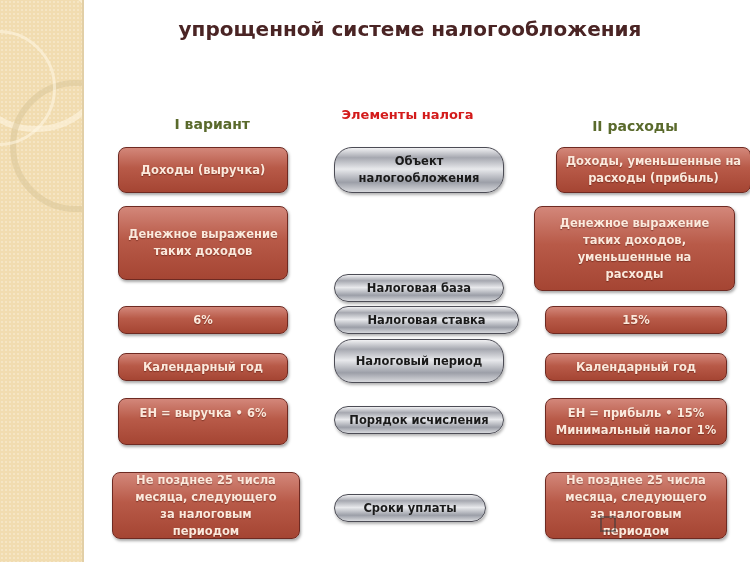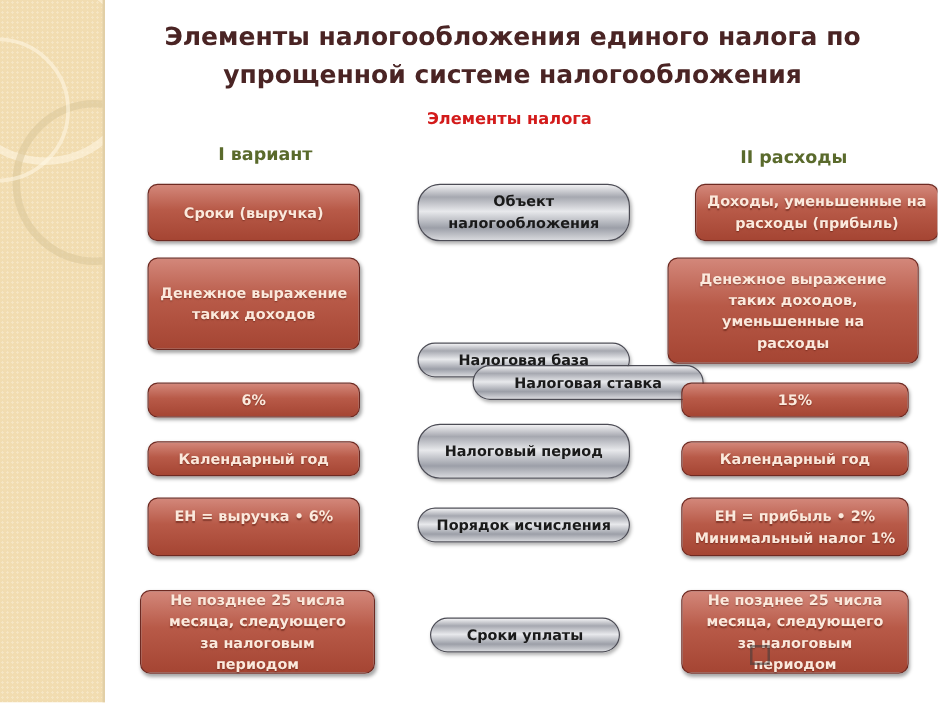--- a/index.html
+++ b/index.html
@@ -22,21 +22,21 @@
   }
   .ring.r1 { left: -40px; top: -20px; width: 140px; height: 140px; }
   .ring.r2 { left: 10px; top: 80px; width: 120px; height: 120px; border-color: rgba(215,195,150,0.5); }
   .ring.r3 { left: -60px; top: 30px; width: 110px; height: 110px; border-width: 3px; }
   .title {
     position: absolute; left: 100px; width: 620px; top: 14px;
     text-align: center; font-weight: bold; font-size: 20px; line-height: 30px;
     color: #4a2424;
   }
   .hdr { position: absolute; font-weight: bold; font-size: 14px; }
-  .hdr.center { left: 330px; width: 155px; top: 88px; text-align: center; color: #d31b1b; font-size: 13px; }
+  .hdr.center { left: 330px; width: 155px; top: 107px; text-align: center; color: #d31b1b; font-size: 13px; }
   .hdr.left { left: 140px; width: 110px; top: 116px; text-align: right; color: #5a6a2c; }
   .hdr.right { left: 580px; width: 110px; top: 118px; text-align: center; color: #5a6a2c; }
 
   .box {
     position: absolute; box-sizing: border-box;
     display: flex; align-items: center; justify-content: center;
     text-align: center; font-weight: bold; font-size: 11.5px; line-height: 17px;
     border-radius: 8px;
   }
   .red {
@@ -65,47 +65,46 @@
 </head>
 <body>
 
 <div class="sidebar">
   <div class="ring r1"></div>
   <div class="ring r2"></div>
   <div class="ring r3"></div>
 </div>
 
 <div class="title">
-  <div>Элементы налогообложения единого налога по</div>
   <div>упрощенной системе налогообложения</div>
 </div>
 
 <div class="hdr center">Элементы налога</div>
 <div class="hdr left">I вариант</div>
 <div class="hdr right">II расходы</div>
 
-<div class="box red" style="left:118px;top:147px;width:170px;height:46px;">Сроки (выручка)</div>
+<div class="box red" style="left:118px;top:147px;width:170px;height:46px;">Доходы (выручка)</div>
 <div class="box grey" style="left:334px;top:147px;width:170px;height:46px;">Объект налогообложения</div>
 <div class="box red" style="left:556px;top:147px;width:195px;height:46px;">Доходы, уменьшенные на расходы (прибыль)</div>
 
 <div class="box red" style="left:118px;top:206px;width:170px;height:74px;padding:0 6px;">Денежное выражение таких доходов</div>
 <div class="box grey" style="left:334px;top:230px;width:170px;height:28px;margin-top:44px;">Налоговая база</div>
 <div class="box red" style="left:534px;top:206px;width:201px;height:85px;padding:0 22px;">Денежное выражение таких доходов, уменьшенные на расходы</div>
 
 <div class="box red" style="left:118px;top:306px;width:170px;height:28px;">6%</div>
-<div class="box grey" style="left:334px;top:292px;width:185px;height:28px;margin-left:44px;">Налоговая ставка</div>
+<div class="box grey" style="left:334px;top:306px;width:185px;height:28px;">Налоговая ставка</div>
 <div class="box red" style="left:545px;top:306px;width:182px;height:28px;">15%</div>
 
 <div class="box red" style="left:118px;top:353px;width:170px;height:28px;">Календарный год</div>
 <div class="box grey" style="left:334px;top:339px;width:170px;height:44px;">Налоговый период</div>
 <div class="box red" style="left:545px;top:353px;width:182px;height:28px;">Календарный год</div>
 
 <div class="box red" style="left:118px;top:398px;width:170px;height:47px;align-items:flex-start;padding-top:6px;">ЕН = выручка • 6%</div>
 <div class="box grey" style="left:334px;top:406px;width:170px;height:28px;">Порядок исчисления</div>
-<div class="box red" style="left:545px;top:398px;width:182px;height:47px;padding:0 8px;">ЕН = прибыль • 2% Минимальный налог 1%</div>
+<div class="box red" style="left:545px;top:398px;width:182px;height:47px;padding:0 8px;">ЕН = прибыль • 15% Минимальный налог 1%</div>
 
 <div class="box red" style="left:112px;top:472px;width:188px;height:67px;padding:0 14px;">Не позднее 25 числа месяца, следующего за налоговым периодом</div>
-<div class="box grey" style="left:344px;top:494px;width:152px;height:28px;text-align:right;">Сроки уплаты</div>
+<div class="box grey" style="left:334px;top:494px;width:152px;height:28px;text-align:right;">Сроки уплаты</div>
 <div class="box red" style="left:545px;top:472px;width:182px;height:67px;padding:0 12px;">Не позднее 25 числа месяца, следующего за налоговым периодом</div>
 
 <div class="watermark">
   <span class="wm-icon"></span>
 </div>
 
 </body></html>

